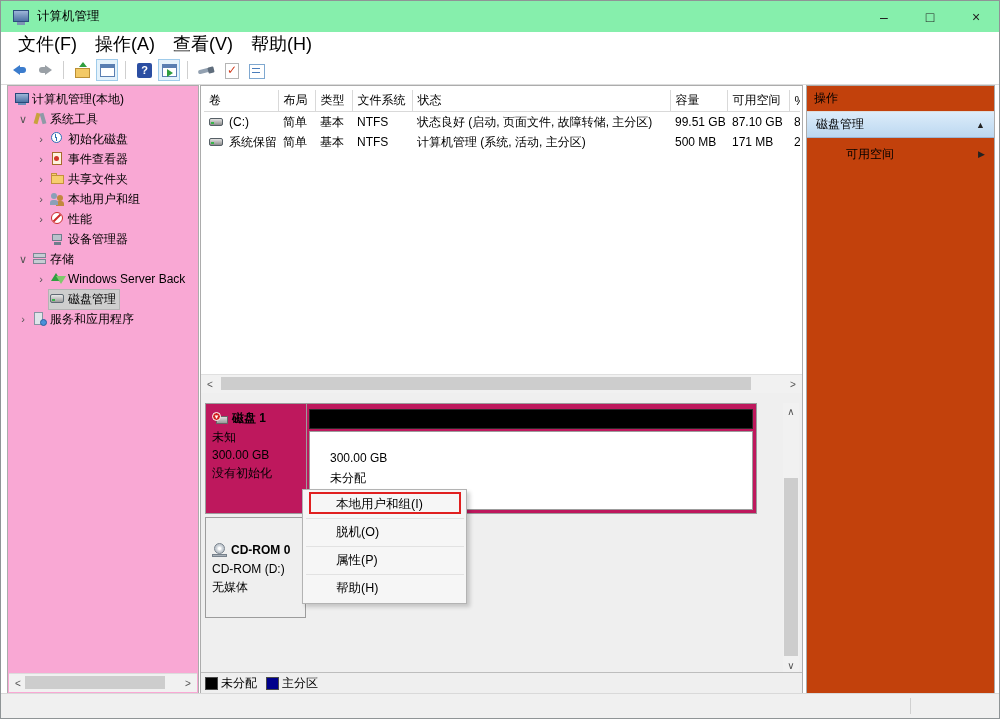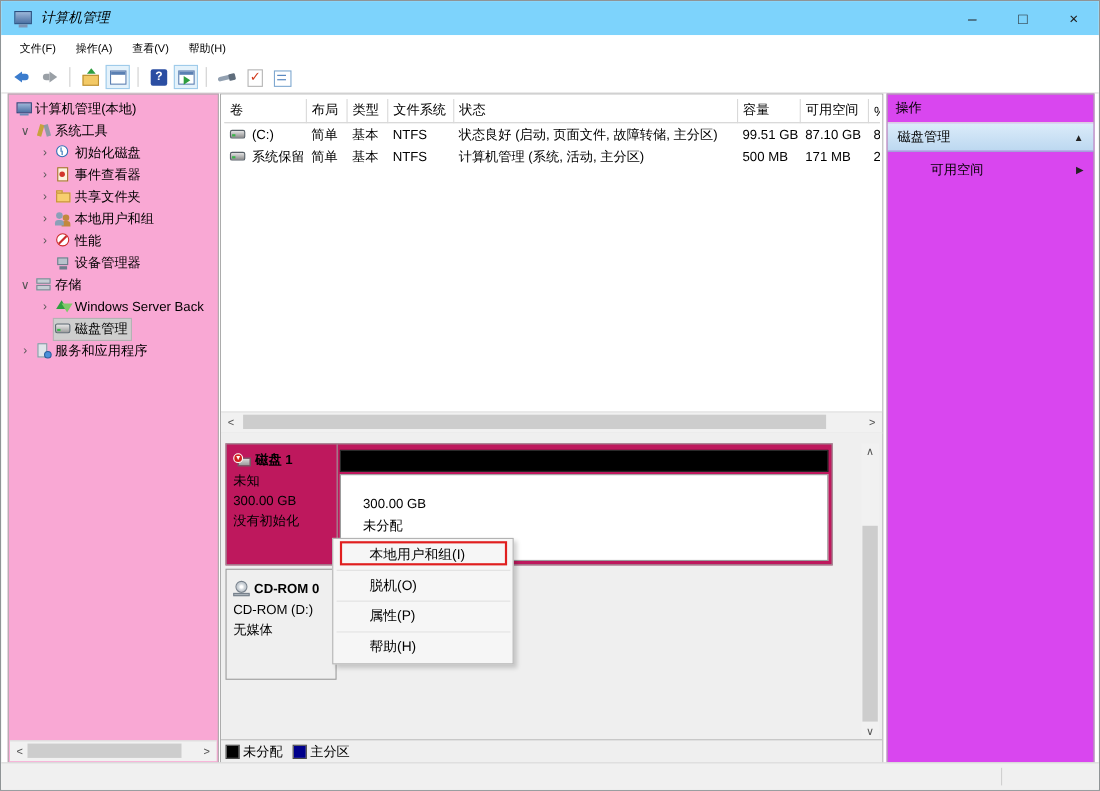--- a/index.html
+++ b/index.html
@@ -1,30 +1,30 @@
 <!DOCTYPE html>
 <html><head>
 <meta charset="utf-8">
 <style>
   html,body{margin:0;padding:0;background:#c8c8c8;}
   #win{position:relative;width:1000px;height:719px;background:#fff;border:1px solid #8f9496;
        box-sizing:border-box;font-family:"Liberation Sans","DejaVu Sans",sans-serif;font-size:12px;color:#000;overflow:hidden;}
 
   
-  .titlebar{position:absolute;left:0;top:0;right:0;height:31px;background:#7dd3fc;display:flex;align-items:center;font-style:italic;}
+  .titlebar{position:absolute;left:0;top:0;right:0;height:31px;background:#86efac;display:flex;align-items:center;}
   .app-icon{width:16px;height:16px;margin-left:12px;position:relative;flex:none;}
   .app-icon::before{content:"";position:absolute;left:0;top:1px;width:14px;height:10px;background:linear-gradient(#9db6d8,#4d72a4);border:1px solid #2d4e7e;}
   .app-icon::after{content:"";position:absolute;left:4px;bottom:0;width:8px;height:3px;background:#7d94b5;}
   .title-text{margin-left:8px;font-size:12.5px;}
   .win-controls{margin-left:auto;display:flex;height:100%;}
   .win-btn{width:46px;display:flex;align-items:center;justify-content:center;font-size:14px;color:#222;cursor:default;}
 
   
   .menubar{position:absolute;top:31px;left:0;right:0;height:23px;display:flex;align-items:center;padding-left:8px;background:#fff;}
-  .menu-item{padding:0 9px;font-size:10px;}
+  .menu-item{padding:0 9px;font-size:18px;}
 
   
   .toolbar{position:absolute;top:54px;left:0;right:0;height:29px;display:flex;align-items:center;padding-left:8px;gap:3px;background:#fff;border-bottom:1px solid #dcdcdc;}
   .tb-sep{width:1px;height:18px;background:#cfcfcf;margin:0 4px;}
   .tbtn{width:22px;height:22px;position:relative;display:inline-block;border:1px solid transparent;box-sizing:border-box;}
   .tb-active{border:1px solid #9fcbea;background:#e4f2fb;}
   .tb-back::before{content:"";position:absolute;left:3px;top:5px;border-top:5px solid transparent;border-bottom:5px solid transparent;border-right:7px solid #3b7ccd;}
   .tb-back::after{content:"";position:absolute;left:10px;top:7px;width:6px;height:6px;background:#3b7ccd;border-radius:0 3px 3px 0;}
   .tb-fwd::before{content:"";position:absolute;right:3px;top:5px;border-top:5px solid transparent;border-bottom:5px solid transparent;border-left:7px solid #9aa0a6;}
   .tb-fwd::after{content:"";position:absolute;left:4px;top:7px;width:6px;height:6px;background:#9aa0a6;border-radius:3px 0 0 3px;}
@@ -37,21 +37,21 @@
   .tb-config::before{content:"";position:absolute;left:2px;top:9px;width:12px;height:4px;background:#93a1b1;border-radius:2px;transform:rotate(-14deg);}
   .tb-config::after{content:"";position:absolute;right:2px;top:7px;width:6px;height:6px;background:#5f6d7c;border-radius:1px;transform:rotate(-14deg);}
   .tb-checkdoc::before{content:"";position:absolute;left:4px;top:3px;width:12px;height:14px;background:#fff;border:1px solid #b5b5b5;}
   .tb-checkdoc::after{content:"✓";position:absolute;left:6px;top:3px;color:#d23c1e;font-weight:bold;font-size:12px;}
   .tb-tasklist::before{content:"";position:absolute;left:3px;top:4px;width:14px;height:13px;background:#fff;border:1px solid #7fa8d0;}
   .tb-tasklist::after{content:"";position:absolute;left:6px;top:8px;width:8px;height:1px;background:#4a7dbb;box-shadow:0 4px 0 #4a7dbb;}
 
   
   .left-panel{position:absolute;left:6px;top:84px;width:192px;height:609px;background:#f9a8d4;border:1px solid #acacac;box-sizing:border-box;}
   .mid-panel{position:absolute;left:199px;top:84px;width:603px;height:609px;background:#fff;border:1px solid #acacac;box-sizing:border-box;}
-  .right-panel{position:absolute;left:805px;top:84px;width:189px;height:609px;background:#d946ef;border:1px solid #acacac;box-sizing:border-box;}
+  .right-panel{position:absolute;left:805px;top:84px;width:189px;height:609px;background:#c2410c;border:1px solid #acacac;box-sizing:border-box;}
 
   
   .tree{position:absolute;left:1px;top:3px;right:1px;bottom:22px;overflow:hidden;}
   .tree-row{height:20px;display:flex;align-items:center;white-space:nowrap;}
   .lvl0{padding-left:4px;} .lvl1{padding-left:6px;} .lvl2{padding-left:24px;}
   .expander{width:16px;color:#555;font-size:11px;text-align:center;flex:none;}
   .sel-wrap{display:flex;align-items:center;padding:1px 3px 1px 1px;}
   .tree-row.selected .sel-wrap{background:#cecece;outline:1px solid #b3b3b3;}
   .tree-label{padding-left:2px;}
 
@@ -106,21 +106,21 @@
   .disk-row{position:absolute;left:4px;top:10px;width:552px;height:111px;border:1px solid #9c9c9c;background:#be185d;box-sizing:border-box;}
   .disk-cell{position:absolute;left:0;top:0;width:101px;height:100%;border-right:1px solid #9c9c9c;padding:5px 6px;box-sizing:border-box;line-height:18px;}
   .disk-title{display:flex;align-items:center;font-weight:bold;margin-bottom:1px;}
   .ic-diskerr{width:17px;height:13px;position:relative;display:inline-block;flex:none;margin-right:3px;}
   .ic-diskerr::before{content:"";position:absolute;left:4px;top:4px;width:12px;height:8px;background:linear-gradient(#dcdcdc,#9a9a9a);border:1px solid #666;box-sizing:border-box;}
   .ic-diskerr::after{content:"▾";position:absolute;left:0;top:0;width:9px;height:9px;border-radius:50%;background:#d21f1f;border:1px solid #fff;color:#fff;font-size:7px;line-height:8px;text-align:center;box-sizing:border-box;}
   .disk-bar{position:absolute;left:103px;top:5px;right:3px;}
   .bar-black{height:18px;background:#000;border:1px solid #2a2a2a;}
   .bar-body{margin-top:2px;height:79px;background:#fff;border:1px solid #9c9c9c;box-sizing:border-box;padding:16px 0 0 20px;line-height:20px;}
 
-  .cd-cell{position:absolute;left:4px;top:124px;width:101px;height:101px;border:1px solid #9c9c9c;background:#efefef;box-sizing:border-box;padding:8px 6px;line-height:18px;}
+  .cd-cell{position:absolute;left:4px;top:124px;width:101px;height:101px;border:1px solid #9c9c9c;background:#efefef;box-sizing:border-box;padding:23px 6px;line-height:18px;}
   .ic-cd{width:16px;height:14px;position:relative;display:inline-block;flex:none;margin-right:3px;}
   .ic-cd::before{content:"";position:absolute;left:2px;top:0;width:11px;height:11px;border-radius:50%;background:radial-gradient(circle,#fff 1px,#cdd3d9 3px,#9aa3ad 9px);border:1px solid #77818c;box-sizing:border-box;}
   .ic-cd::after{content:"";position:absolute;left:0;bottom:0;width:15px;height:3px;background:#aab2ba;border:1px solid #77818c;box-sizing:border-box;}
   .media-gap{}
 
   .vscroll{position:absolute;right:3px;top:10px;width:16px;height:270px;background:#f1f1f1;}
 
   
   .ctx{position:absolute;left:301px;top:488px;width:163px;background:#f6f6f6;border:1px solid #b3b3b3;box-shadow:3px 3px 4px rgba(0,0,0,0.18);z-index:5;padding:1px 0;}
   .ctx-item{height:27px;line-height:27px;padding-left:33px;font-size:12.5px;position:relative;}

